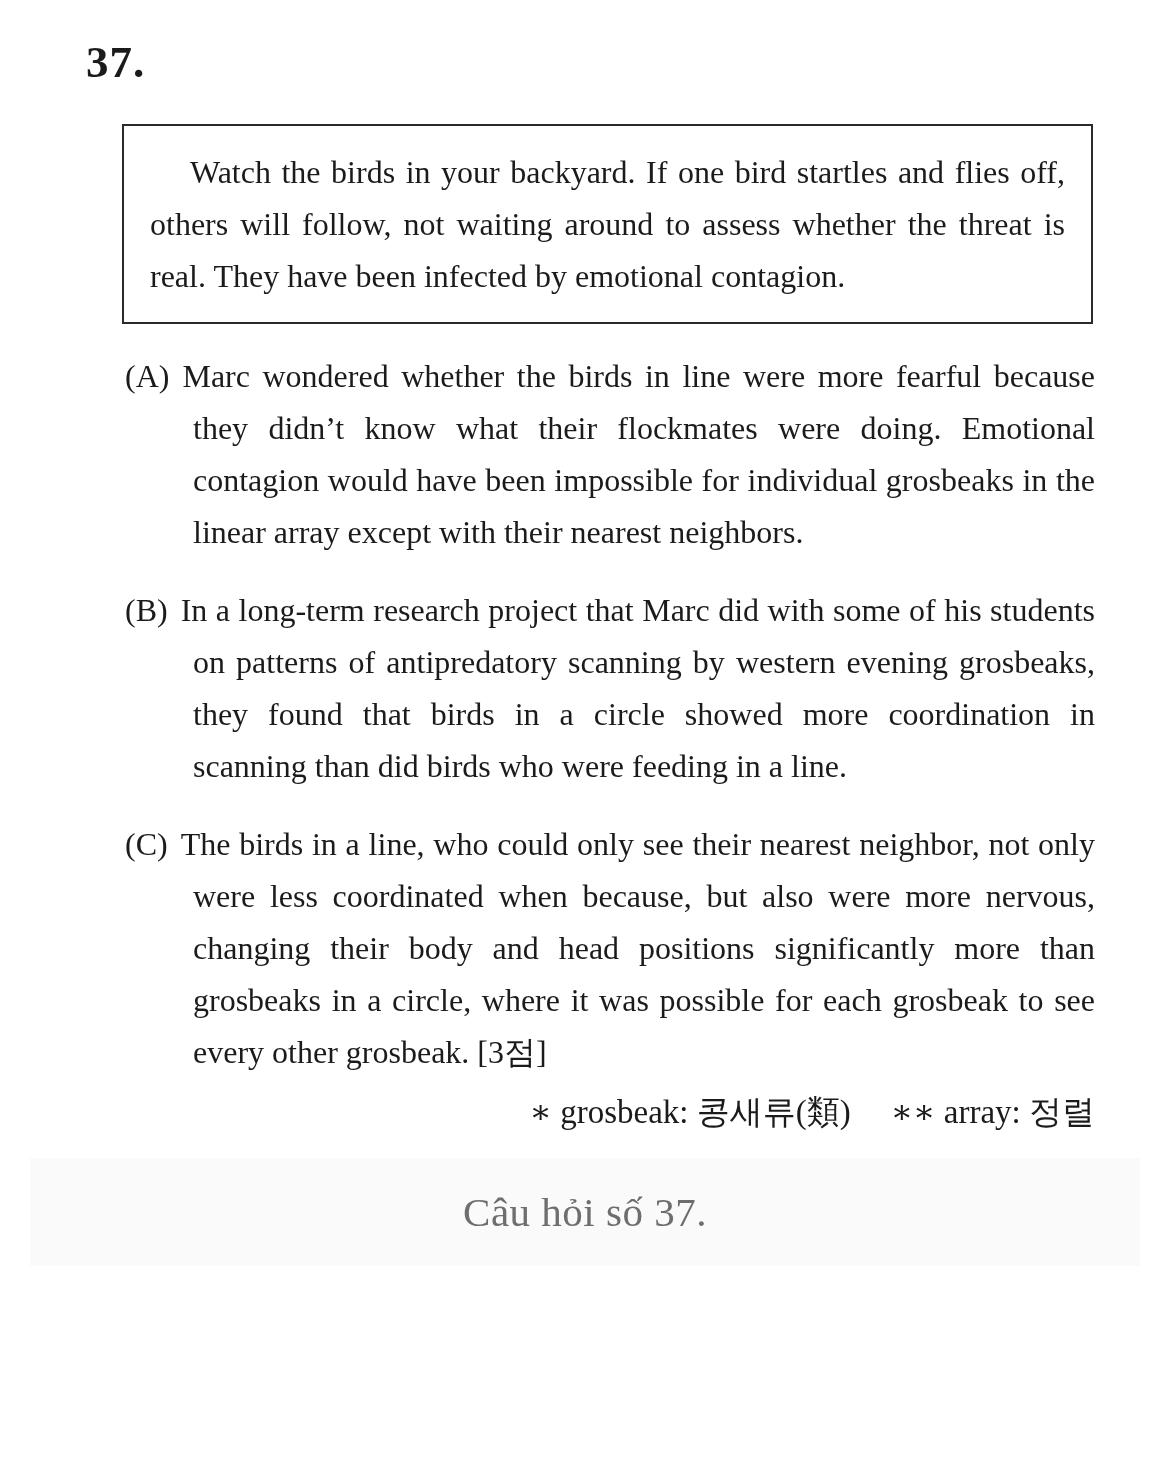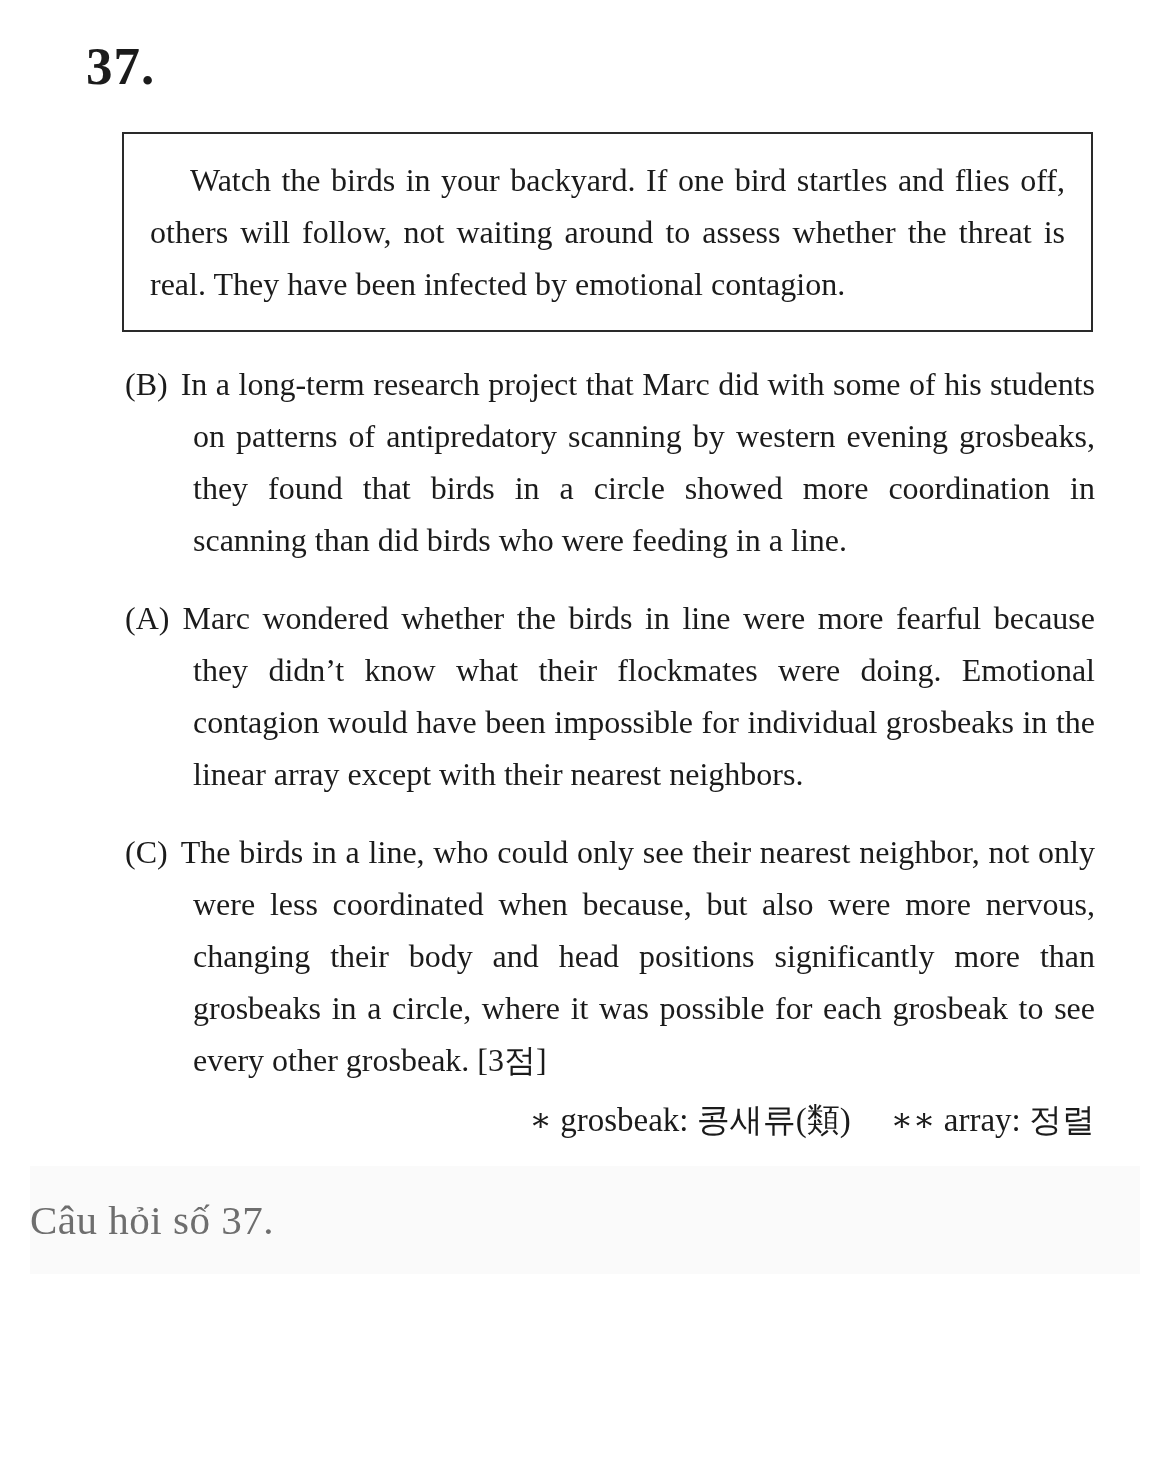--- a/index.html
+++ b/index.html
@@ -9,21 +9,21 @@
   body {
     width: 1170px;
     height: 1457px;
     background: #ffffff;
     font-family: "Liberation Serif", "DejaVu Serif", serif;
     color: #1b1b1b;
     overflow: hidden;
   }
   .question-number {
     margin: 36px 0 0 86px;
-    font-size: 53px;
+    font-size: 45px;
     font-weight: 600;
     letter-spacing: 1px;
   }
   .passage-box {
     margin: 36px 0 0 122px;
     width: 971px;
     box-sizing: border-box;
     border: 2px solid #2a2a2a;
     padding: 20px 26px 20px 26px;
     font-size: 32px;
@@ -59,42 +59,43 @@
   .footnote-part2 {
     margin-left: 40px;
   }
   .footer-band {
     margin: 24px auto 0 auto;
     width: 1110px;
     height: 108px;
     background: #fafafa;
     display: flex;
     align-items: center;
+    justify-content: center;
   }
   .footer-label {
     font-size: 41px;
     color: #6e6e6e;
     letter-spacing: 0.5px;
   }
 </style>
 </head>
 <body>
 
 <div class="question-number">37.</div>
 
 <div class="passage-box">
   <p>Watch the birds in your backyard. If one bird startles and flies off, others will follow, not waiting around to assess whether the threat is real. They have been infected by emotional contagion.</p>
 </div>
 
 <div class="paragraphs">
   <p class="para">
-    <span class="para-label">(B)</span><span>In a long-term research project that Marc did with some of his students on patterns of antipredatory scanning by western evening grosbeaks, they found that birds in a circle showed more coordination in scanning than did birds who were feeding in a line.</span>
+    <span class="para-label">(A)</span><span>Marc wondered whether the birds in line were more fearful because they didn’t know what their flockmates were doing. Emotional contagion would have been impossible for individual grosbeaks in the linear array except with their nearest neighbors.</span>
   </p>
   <p class="para">
-    <span class="para-label">(A)</span><span>Marc wondered whether the birds in line were more fearful because they didn’t know what their flockmates were doing. Emotional contagion would have been impossible for individual grosbeaks in the linear array except with their nearest neighbors.</span>
+    <span class="para-label">(B)</span><span>In a long-term research project that Marc did with some of his students on patterns of antipredatory scanning by western evening grosbeaks, they found that birds in a circle showed more coordination in scanning than did birds who were feeding in a line.</span>
   </p>
   <p class="para">
     <span class="para-label">(C)</span><span>The birds in a line, who could only see their nearest neighbor, not only were less coordinated when because, but also were more nervous, changing their body and head positions significantly more than grosbeaks in a circle, where it was possible for each grosbeak to see every other grosbeak. [3점]</span>
   </p>
 </div>
 
 <div class="footnote">
   <span class="footnote-part1">∗ grosbeak: 콩새류(類)</span><span class="footnote-part2">∗∗ array: 정렬</span>
 </div>
 

